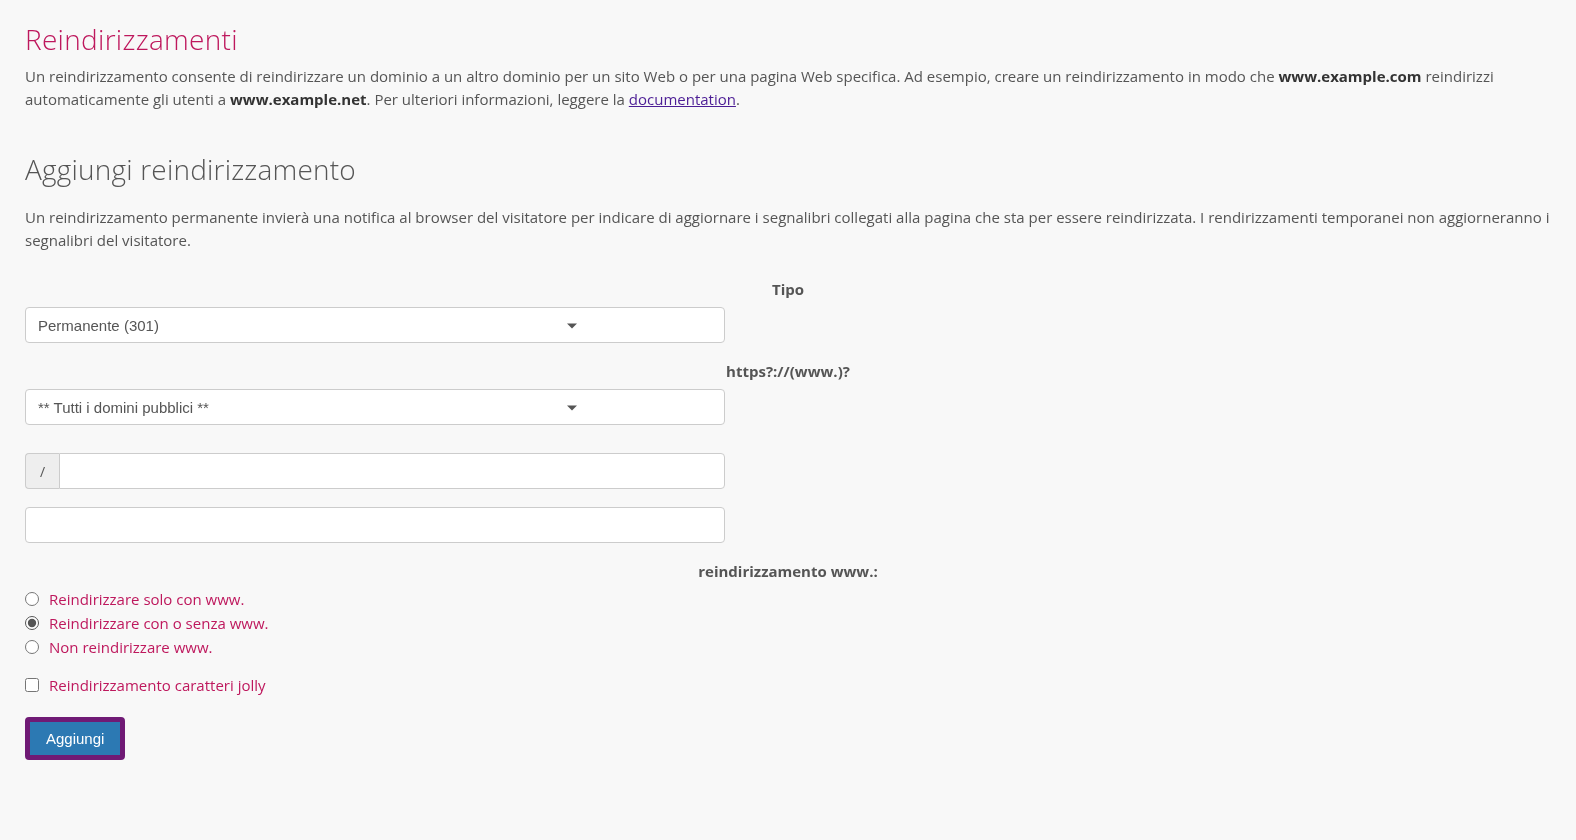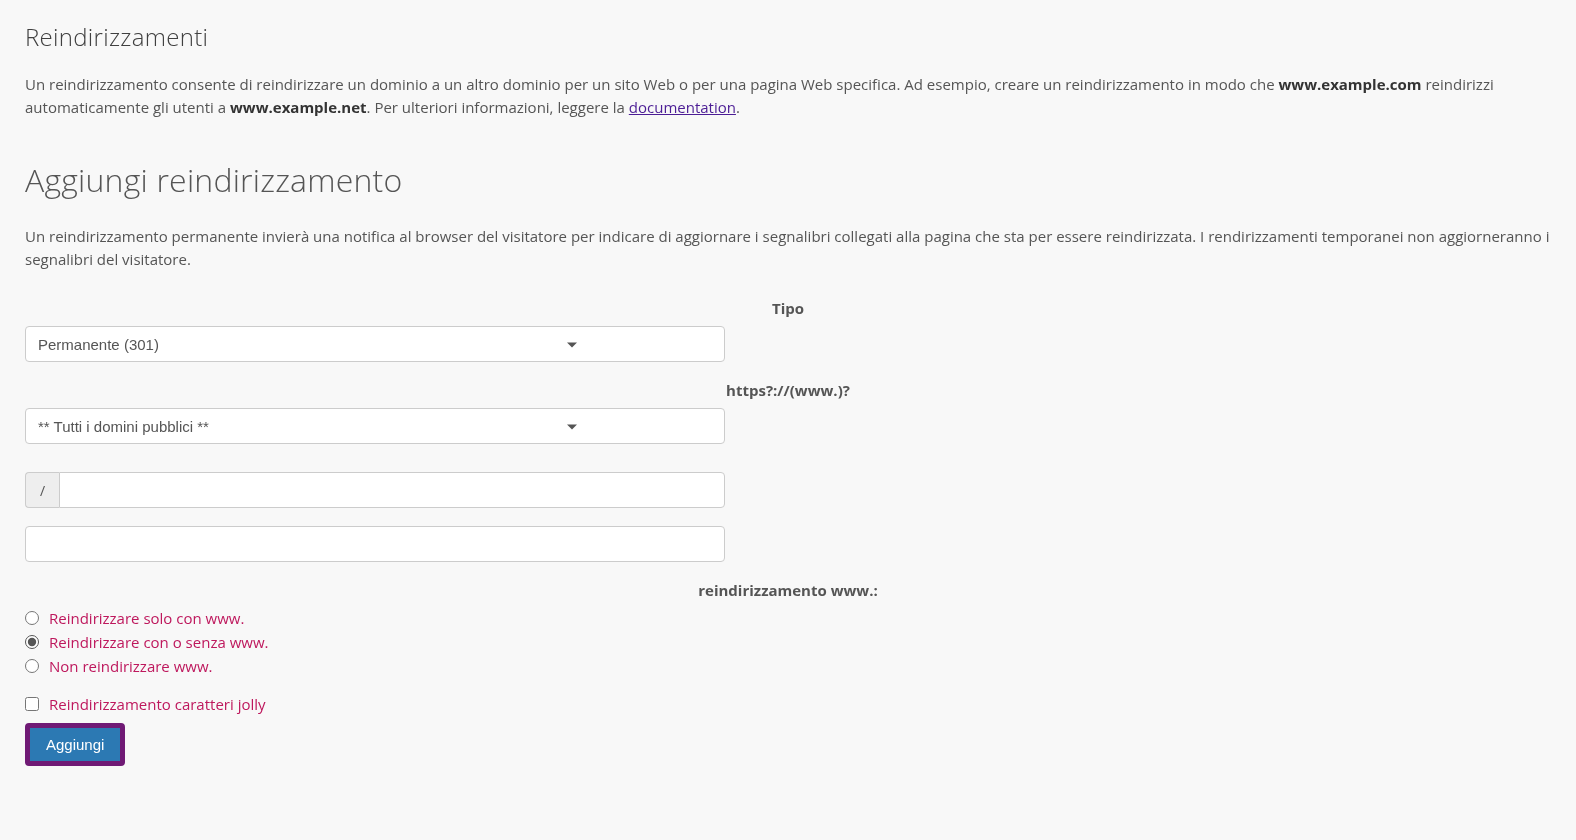--- a/index.html
+++ b/index.html
@@ -8,31 +8,31 @@
       padding: 0;
     }
     body {
       font-family: -apple-system, BlinkMacSystemFont, "Segoe UI", "Open Sans", Helvetica, Arial, sans-serif;
       background: #f8f8f8;
       color: #555;
       padding: 20px 25px;
       width: 1576px;
     }
     h1 {
-      font-size: 24px;
+      font-size: 28px;
       font-weight: 300;
-      color: #404040;
-      margin-bottom: 20px;
+      color: #be185d;
+      margin-bottom: 7px;
       letter-spacing: 0.3px;
     }
     h2 {
-      font-size: 32px;
+      font-size: 28px;
       font-weight: 300;
       color: #555;
-      margin-bottom: 24px;
+      margin-bottom: 18px;
       margin-top: 40px;
       letter-spacing: 0.2px;
     }
     p.desc {
       font-size: 15px;
       line-height: 1.5;
       color: #555;
       margin-bottom: 6px;
     }
     a.doc-link {
@@ -122,21 +122,21 @@
       width: 14px;
       height: 14px;
       accent-color: #555;
     }
     .radio-row label, .check-row label {
       font-size: 15px;
       color: #be185d;
     }
     .check-row {
       margin-top: 14px;
-      margin-bottom: 9px;
+      margin-bottom: 22px;
       align-items: center;
     }
     .btn-primary {
       background: #2c79b3;
       border: 5px solid #701a75;
       color: #fff;
       padding: 8px 16px;
       font-size: 15px;
       border-radius: 4px;
       cursor: pointer;

